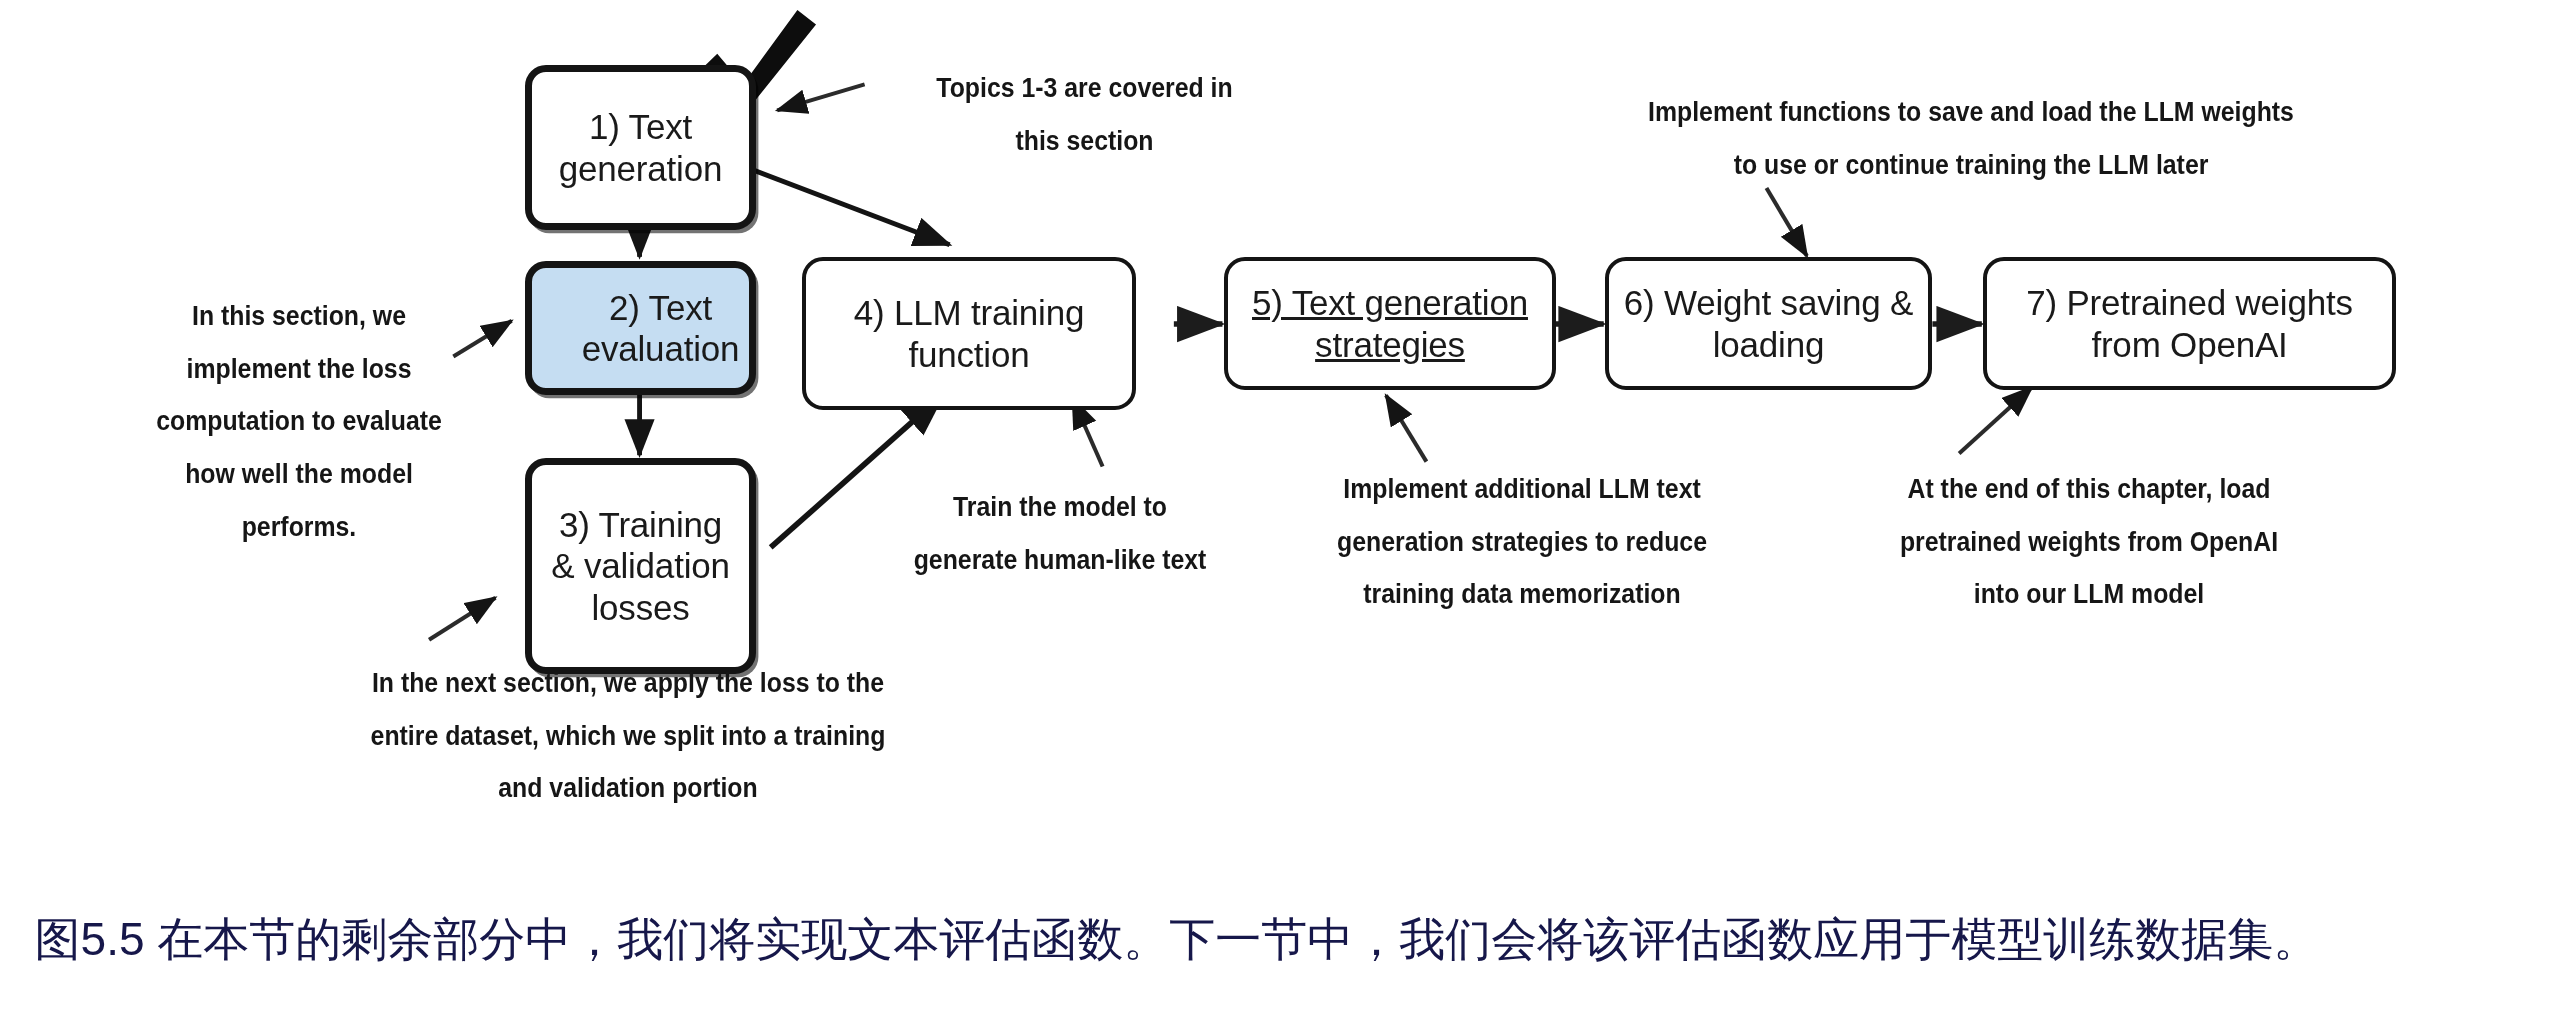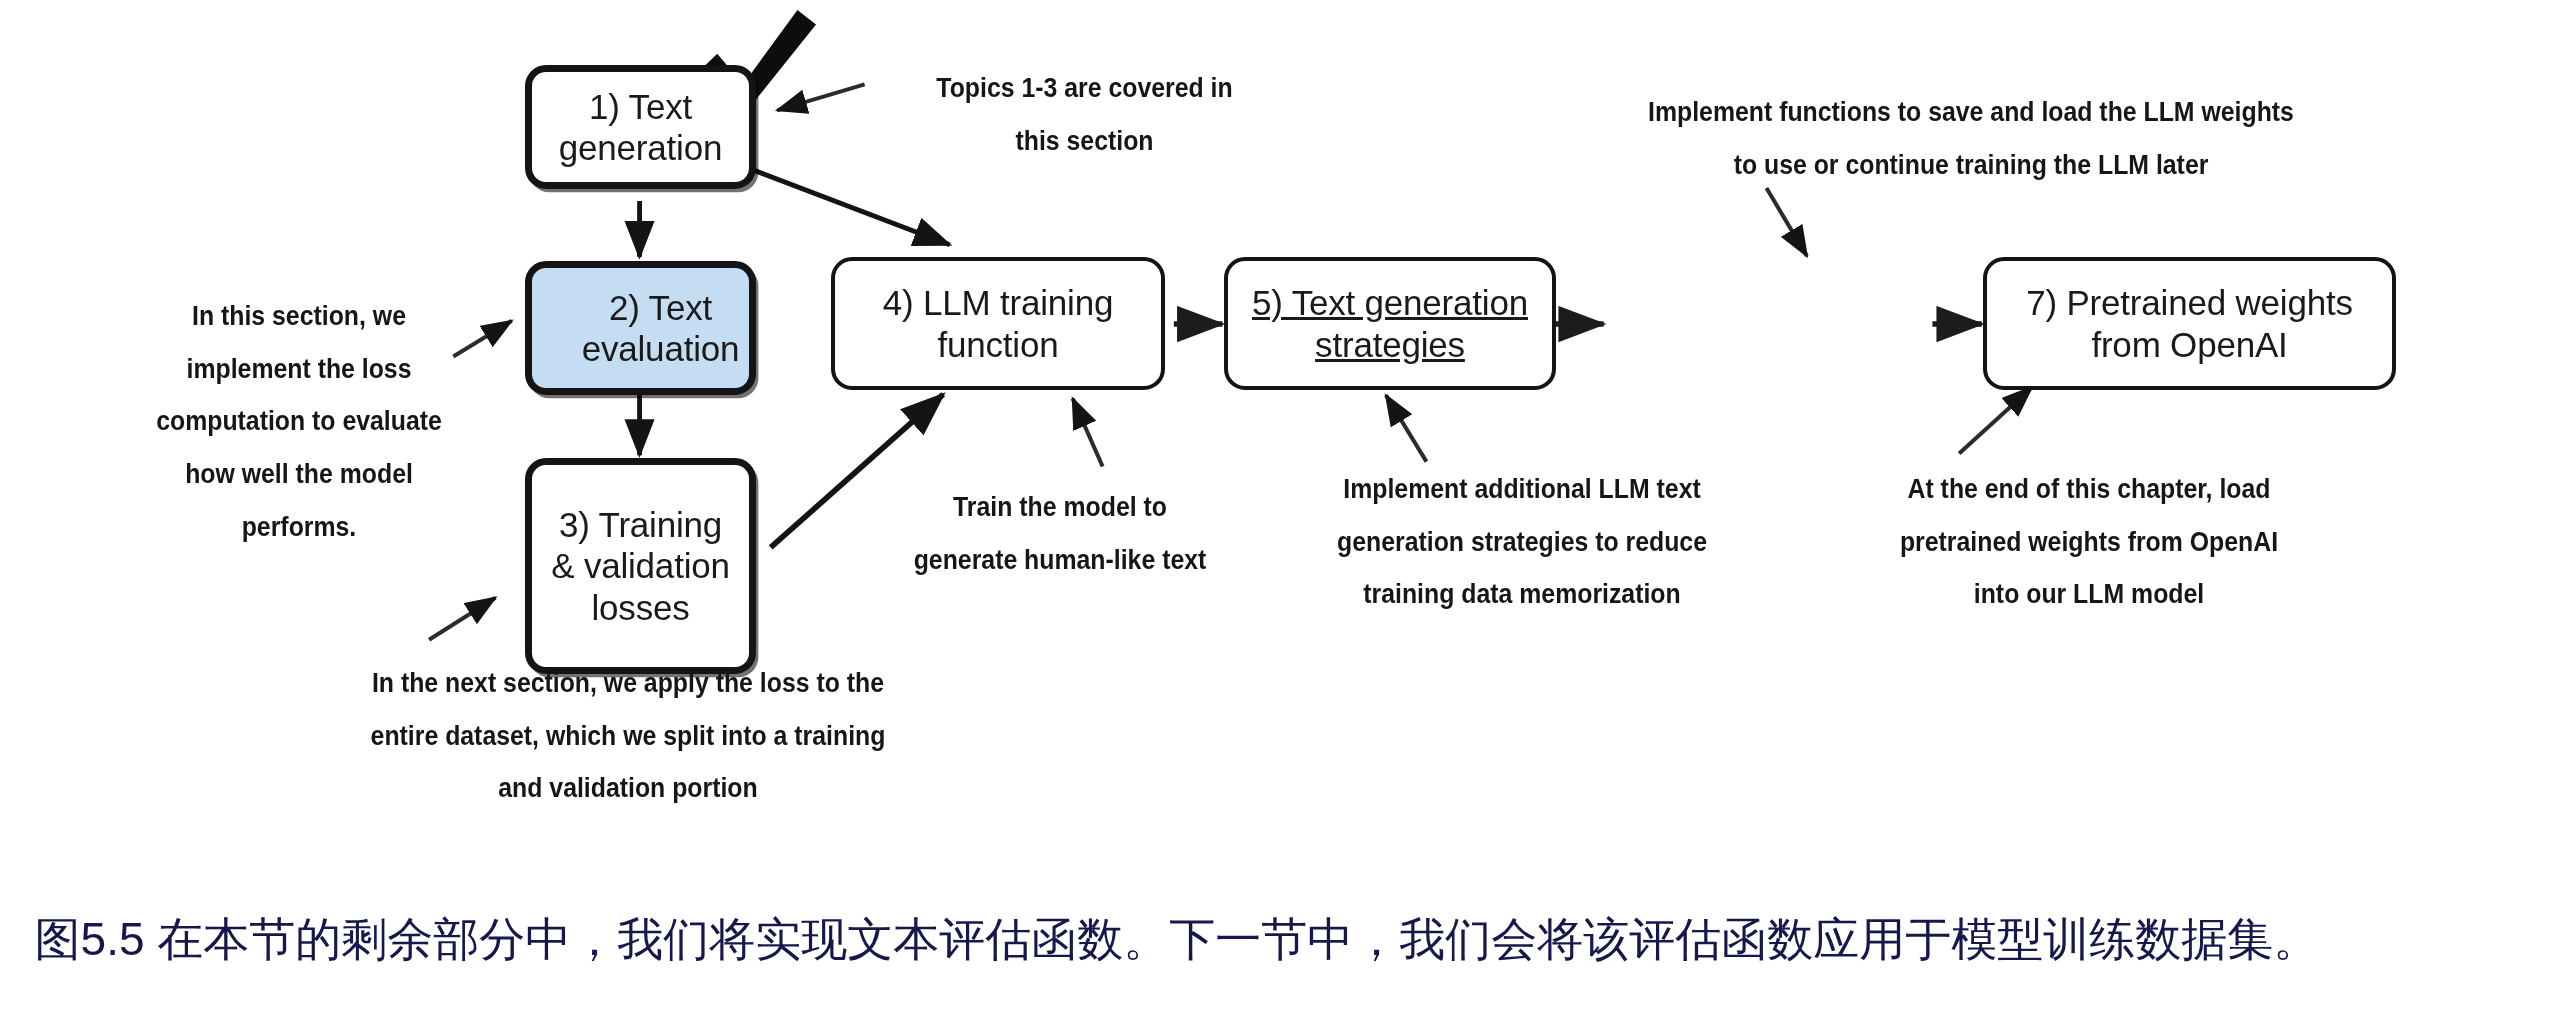--- a/index.html
+++ b/index.html
@@ -93,36 +93,38 @@
 
     <line x1="1068" y1="104" x2="960" y2="136" stroke="#2b2b2b" stroke-width="5" marker-end="url(#ah)"></line>
     <line x1="560" y1="440" x2="632" y2="396" stroke="#2b2b2b" stroke-width="5" marker-end="url(#ah)"></line>
     <line x1="530" y1="790" x2="612" y2="738" stroke="#2b2b2b" stroke-width="5" marker-end="url(#ah)"></line>
     <line x1="1362" y1="576" x2="1325" y2="492" stroke="#2b2b2b" stroke-width="5" marker-end="url(#ah)"></line>
     <line x1="1762" y1="570" x2="1712" y2="488" stroke="#2b2b2b" stroke-width="5" marker-end="url(#ah)"></line>
     <line x1="2182" y1="232" x2="2232" y2="316" stroke="#2b2b2b" stroke-width="5" marker-end="url(#ah)"></line>
     <line x1="2420" y1="560" x2="2510" y2="478" stroke="#2b2b2b" stroke-width="5" marker-end="url(#ah)"></line>
   </svg>
 
-  <div class="node heavy" style="left:525px;top:65px;width:231px;height:124px;">1) Text
+  <div class="node heavy" style="left:525px;top:65px;width:231px;height:165px;">1) Text
 generation</div>
 
   <div class="node heavy accent" style="left:525px;top:261px;width:231px;height:134px;">2) Text
 evaluation</div>
 
   <div class="node heavy" style="left:525px;top:458px;width:231px;height:216px;">3) Training
 &amp; validation
 losses</div>
 
-  <div class="node thin" style="left:831px;top:257px;width:334px;height:133px;">4) LLM training
+  <div class="node thin" style="left:802px;top:257px;width:334px;height:153px;">4) LLM training
 function</div>
 
   <div class="node thin" style="left:1224px;top:257px;width:332px;height:133px;text-decoration:underline;">5) Text generation
 strategies</div>
 
+  <div class="node thin" style="left:1605px;top:257px;width:327px;height:133px;">6) Weight saving &amp;
+loading</div>
 
   <div class="node thin" style="left:1983px;top:257px;width:413px;height:133px;">7) Pretrained weights
 from OpenAI</div>
 
   <div class="note" style="left:874px;top:62px;width:421px;">Topics 1-3 are covered in
 this section</div>
 
   <div class="note" style="left:113px;top:290px;width:372px;">In this section, we
 implement the loss
 computation to evaluate

